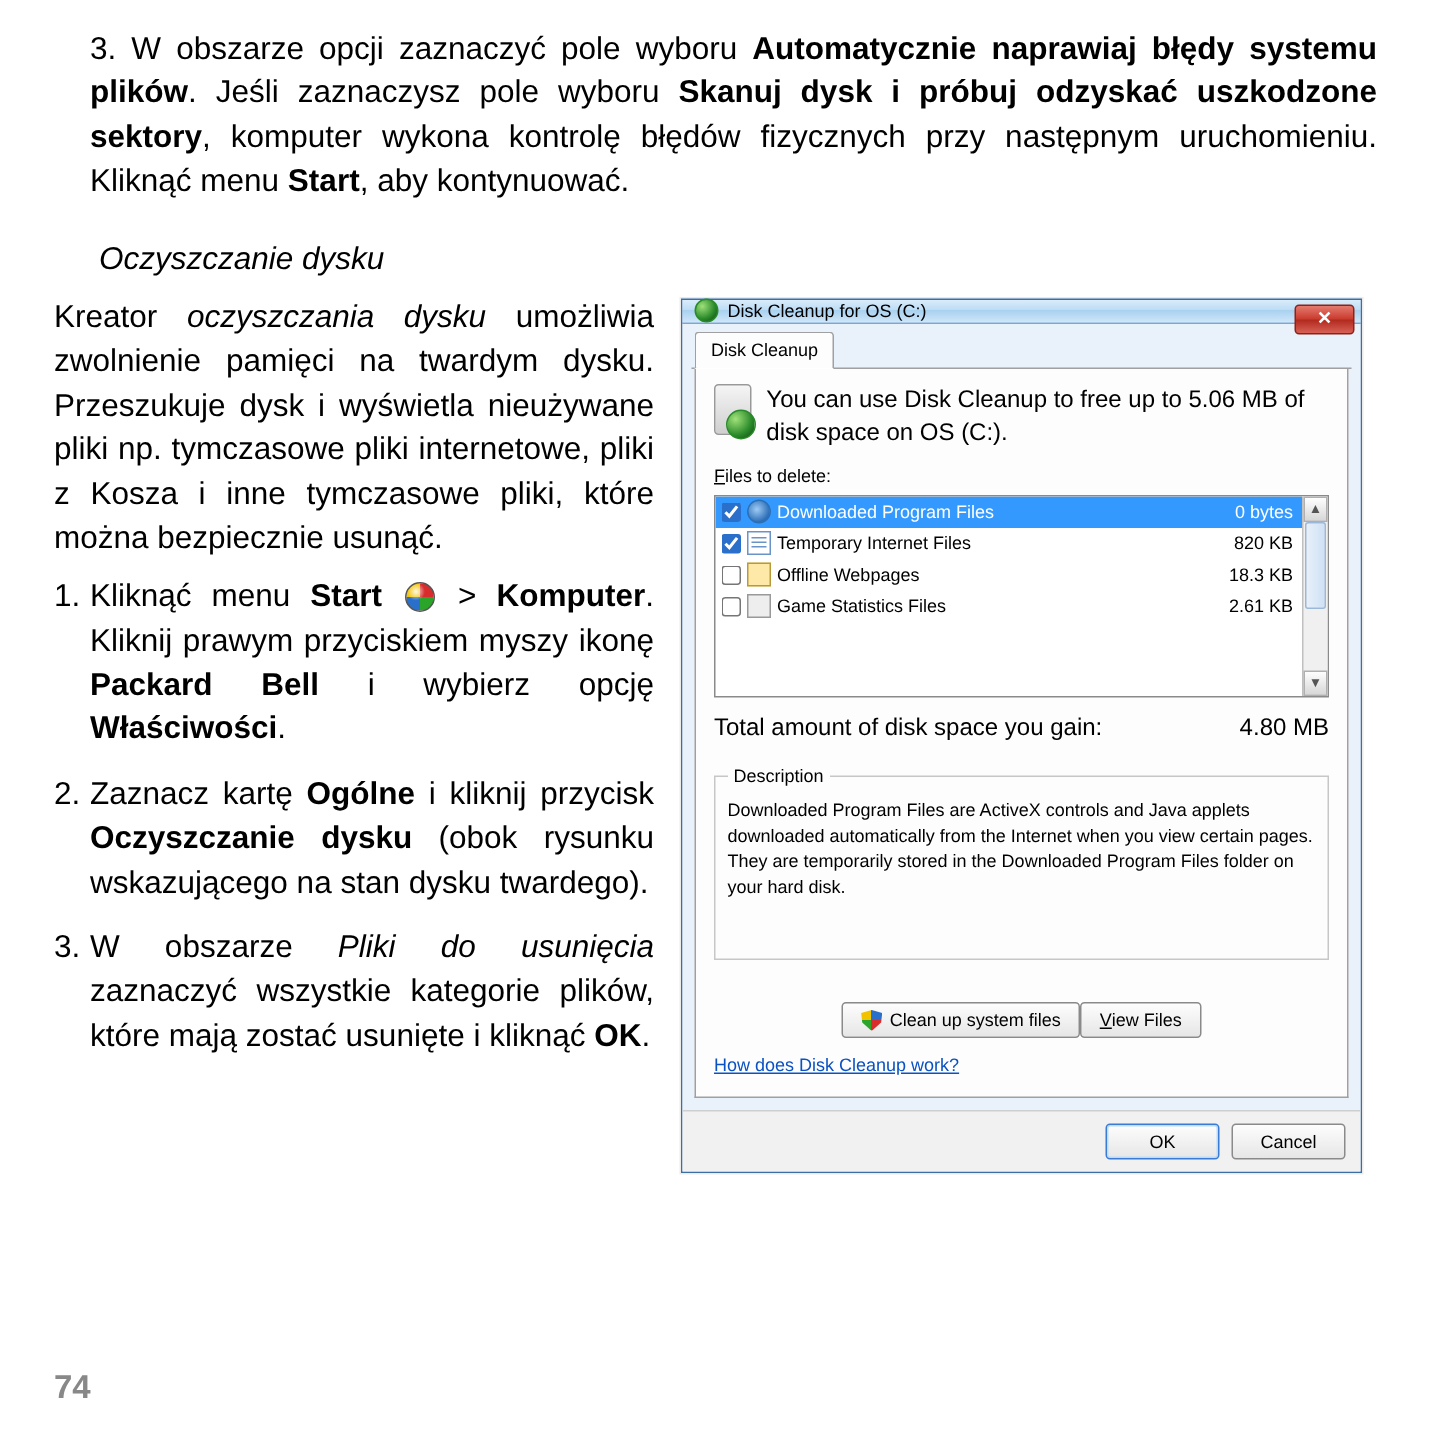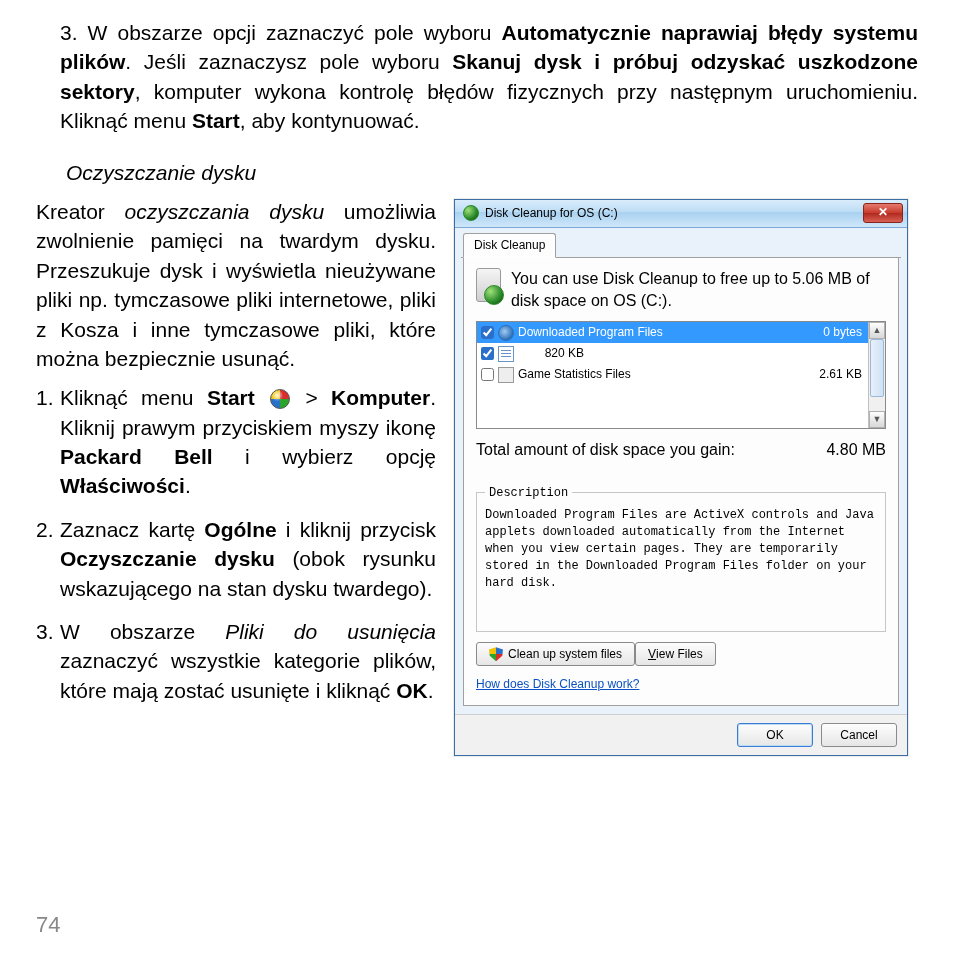--- a/index.html
+++ b/index.html
@@ -28,36 +28,36 @@
   ol.steps { list-style: none; margin-left: 24px; }
   ol.steps li { text-align: justify; margin-bottom: 14px; text-indent: -24px; padding-left: 0; }
   ol.steps li .n { display:inline-block; width:24px; text-indent:0;}
   b { font-weight: bold; }
   i { font-style: italic; }
   .page-num {
     position: absolute;
     left: 36px;
     bottom: 16px;
     color: #888;
-    font-weight: normal;
+    font-weight: bold;
     font-size: 22px;
   }
   
   .dialog-wrap { width: 454px; margin-top:2px;}
   .dialog {
     width: 454px;
     border: 1px solid #3b6ea5;
     background: #eaf1f9;
     font-family: "Segoe UI", Tahoma, sans-serif;
     font-size: 12px;
     color: #000;
     box-shadow: 0 0 0 1px rgba(0,0,0,0.08);
   }
   .titlebar {
-    height: 28px;
+    height: 16px;
     background: linear-gradient(#d9ecfb,#bcdcf4 45%,#a9d1f0 46%,#cfe7fa);
     display: flex;
     align-items: center;
     padding: 0 4px 0 8px;
     border-bottom: 1px solid #7aa7d6;
     position: relative;
   }
   .titlebar .icon {
     width: 16px; height: 16px;
     border-radius: 50%;
@@ -106,21 +106,21 @@
     width:18px;height:18px;border-radius:50%;
     background: radial-gradient(circle at 30% 30%, #a0e27a, #2a8a2a 60%, #155515 90%);
     border:1px solid #2a8a2a;
   }
   .headtxt { font-size: 16px; line-height: 1.35; }
   .ftd-label { font-size: 12px; margin-bottom:4px;}
   .ftd-label u{text-decoration:underline;}
   .listbox {
     border: 1px solid #8a8a8a;
     background: #fff;
-    height: 108px;
+    height: 135px;
     display:flex;
   }
   .listrows { flex:1; overflow:hidden;}
   .row {
     display:flex; align-items:center; height: 21px;
     padding: 0 6px 0 4px; font-size: 12px;
   }
   .row.sel { background: #3399ff; color: #fff; }
   .row input[type=checkbox]{ width:13px;height:13px;margin-right:4px; accent-color:#2a6fc9;}
   .row .ficon { width:16px;height:16px;margin-right:4px; display:inline-block;}
@@ -130,33 +130,33 @@
   .ficon.page{ background:#fff; border:1px solid #6a93c8; position:relative;}
   .ficon.page::after{content:"";position:absolute;left:2px;right:2px;top:3px;height:1px;background:#6a93c8;box-shadow:0 3px 0 #6a93c8,0 6px 0 #6a93c8;}
   .ficon.offl{ background:#ffe9a8;border:1px solid #b89a3a;}
   .ficon.stat{ background:#eee;border:1px solid #999;}
   .ficon.bin{ background:linear-gradient(#dfe8e0,#9fb9a1);border:1px solid #6e8a70;border-radius:2px 2px 3px 3px;}
   .scrollbar{ width:17px; background:#f0f0f0; border-left:1px solid #c0c0c0; display:flex; flex-direction:column;}
   .sb-btn{height:17px;background:linear-gradient(#fefefe,#d7d7d7);border:1px solid #b0b0b0;display:flex;align-items:center;justify-content:center;font-size:9px;color:#555;}
   .sb-track{flex:1;position:relative;}
   .sb-thumb{position:absolute;left:1px;right:1px;top:0;height:58px;background:linear-gradient(90deg,#e8f0fa,#cfe1f5);border:1px solid #9bb8d8;border-radius:2px;}
   .totalrow{display:flex;justify-content:space-between;margin-top:10px;font-size:16px;align-items:center;}
-  fieldset.desc{border:1px solid #c7c7c7;margin-top:23px;padding:6px 8px 40px 8px;font-size:12px;position:relative;font-family:Liberation Mono, monospace;}
+  fieldset.desc{border:1px solid #c7c7c7;margin-top:12px;padding:6px 8px 40px 8px;font-size:12px;position:relative;}
   fieldset.desc legend{font-size:12px;padding:0 4px;}
   .btn{
     display:inline-flex;align-items:center;justify-content:center;
     height:24px;padding:0 12px;
     background:linear-gradient(#fdfdfd,#e6e6e6);
     border:1px solid #8a8a8a;border-radius:3px;font-size:12px;
   }
   .btn .shield{width:14px;height:14px;margin-right:5px;background:
     conic-gradient(#2a6fc9 0 90deg,#d92c2c 90deg 180deg,#2aa52a 180deg 270deg,#f2c200 270deg 360deg);
     clip-path: polygon(50% 0,100% 15%,95% 60%,50% 100%,5% 60%,0 15%);
   }
-  .btnrow2{display:flex;justify-content:flex-start;margin-top:10px;}
+  .btnrow2{display:flex;justify-content:center;margin-top:28px;}
   .link{color:#0a52c3;text-decoration:underline;font-size:12px;display:inline-block;margin-top:10px;}
   .dlg-buttons{
     background:#f1f1f1;border-top:1px solid #cfcfcf;
     padding:8px 10px; display:flex; justify-content:flex-end; gap:8px;
   }
   .dlg-buttons .btn{min-width:76px;}
   .dlg-buttons .btn.ok{border:1px solid #3a7bd5;box-shadow:0 0 0 1px #bcdcf4 inset;}
   .win-orb{
     display:inline-block;width:20px;height:20px;border-radius:50%;
     vertical-align:-4px;margin:0 2px;
@@ -205,32 +205,40 @@
         </div>
         <div class="body-area">
           <div class="tabstrip">
             <div class="tab">Disk Cleanup</div>
           </div>
           <div class="tabbody">
             <div class="headrow">
               <div class="drive-icon"></div>
               <div class="headtxt">You can use Disk Cleanup to free up to 5.06 MB of disk space on OS (C:).</div>
             </div>
+            <div class="ftd-label"><u>F</u><span>iles to delete:</span></div>
             <div class="listbox">
               <div class="listrows" id="listrows">
                   <div class="row sel">
                     <input type="checkbox" checked="" style="">
                     <span class="ficon globe"></span>
                     <span class="fname">Downloaded Program Files</span>
                     <span class="fsize">0 bytes</span>
                   </div>
                   <div class="row">
                     <input type="checkbox" checked="" style="">
                     <span class="ficon page"></span>
+                    <span class="fname">Temporary Internet Files</span>
                     <span class="fsize">820 KB</span>
+                  </div>
+                  <div class="row">
+                    <input type="checkbox" style="">
+                    <span class="ficon offl"></span>
+                    <span class="fname">Offline Webpages</span>
+                    <span class="fsize">18.3 KB</span>
                   </div>
                   <div class="row">
                     <input type="checkbox" style="">
                     <span class="ficon stat"></span>
                     <span class="fname">Game Statistics Files</span>
                     <span class="fsize">2.61 KB</span>
                   </div>
                 </div>
               <div class="scrollbar">
                 <div class="sb-btn">▲</div>

